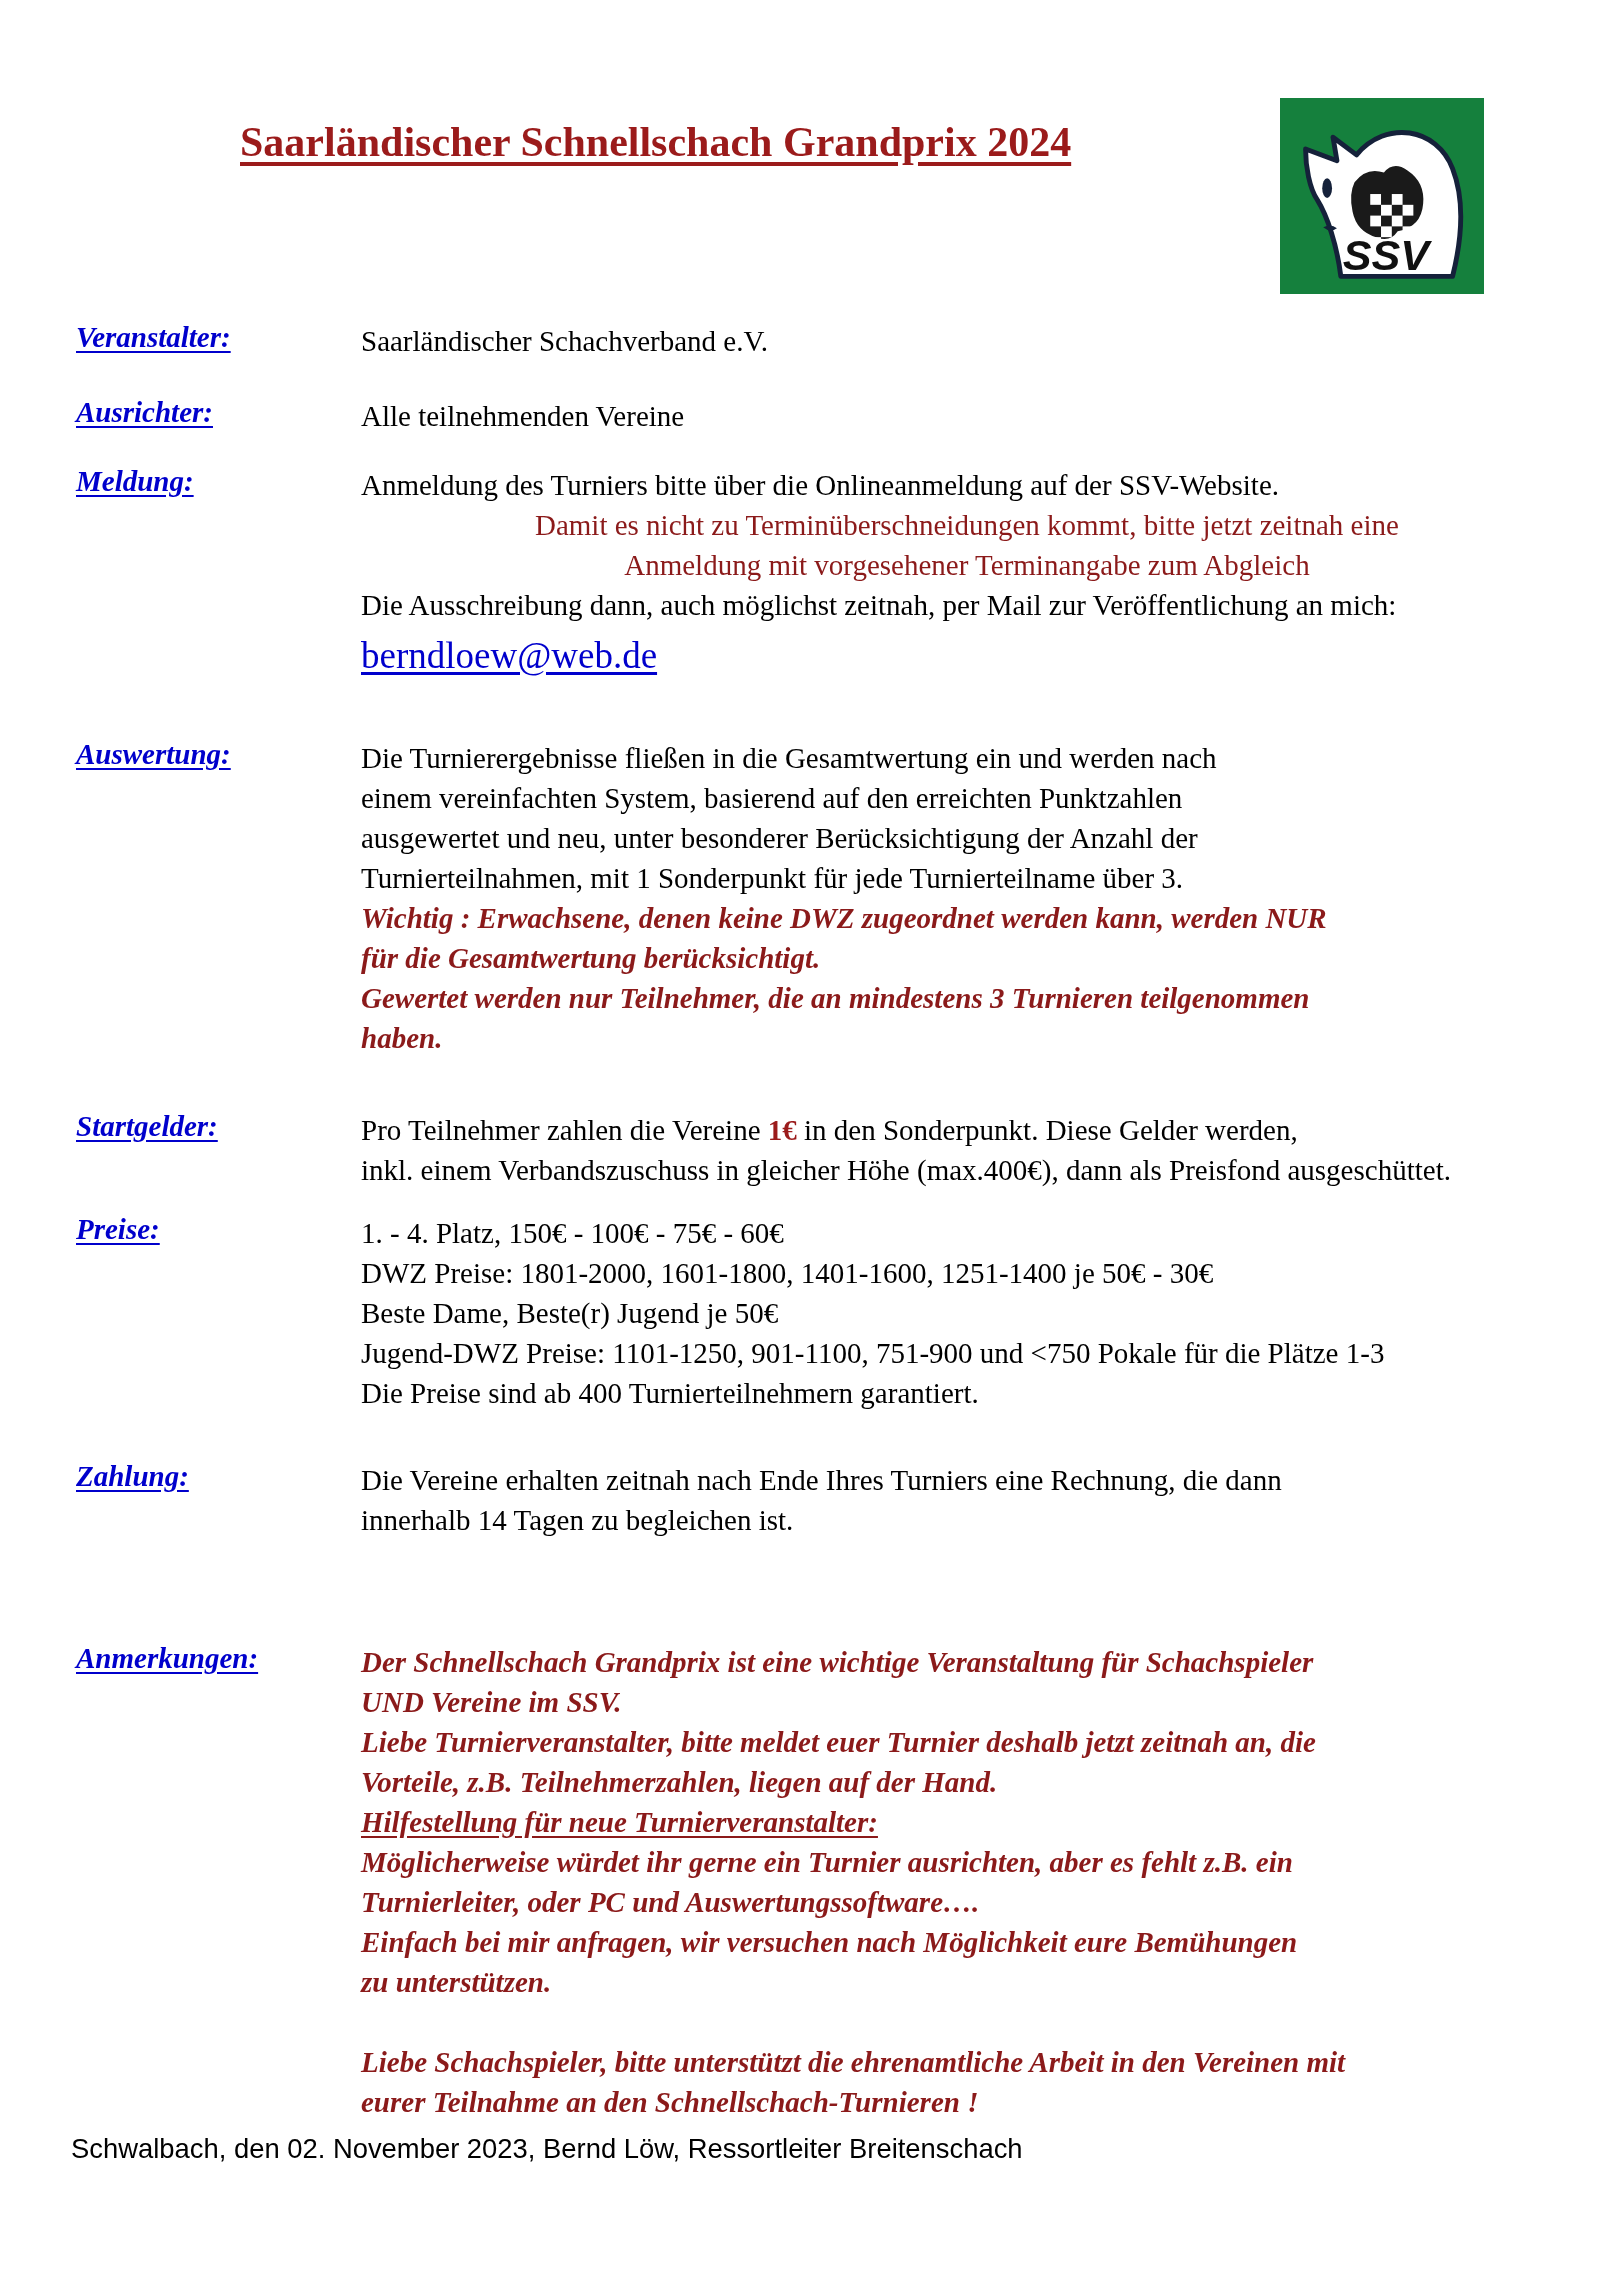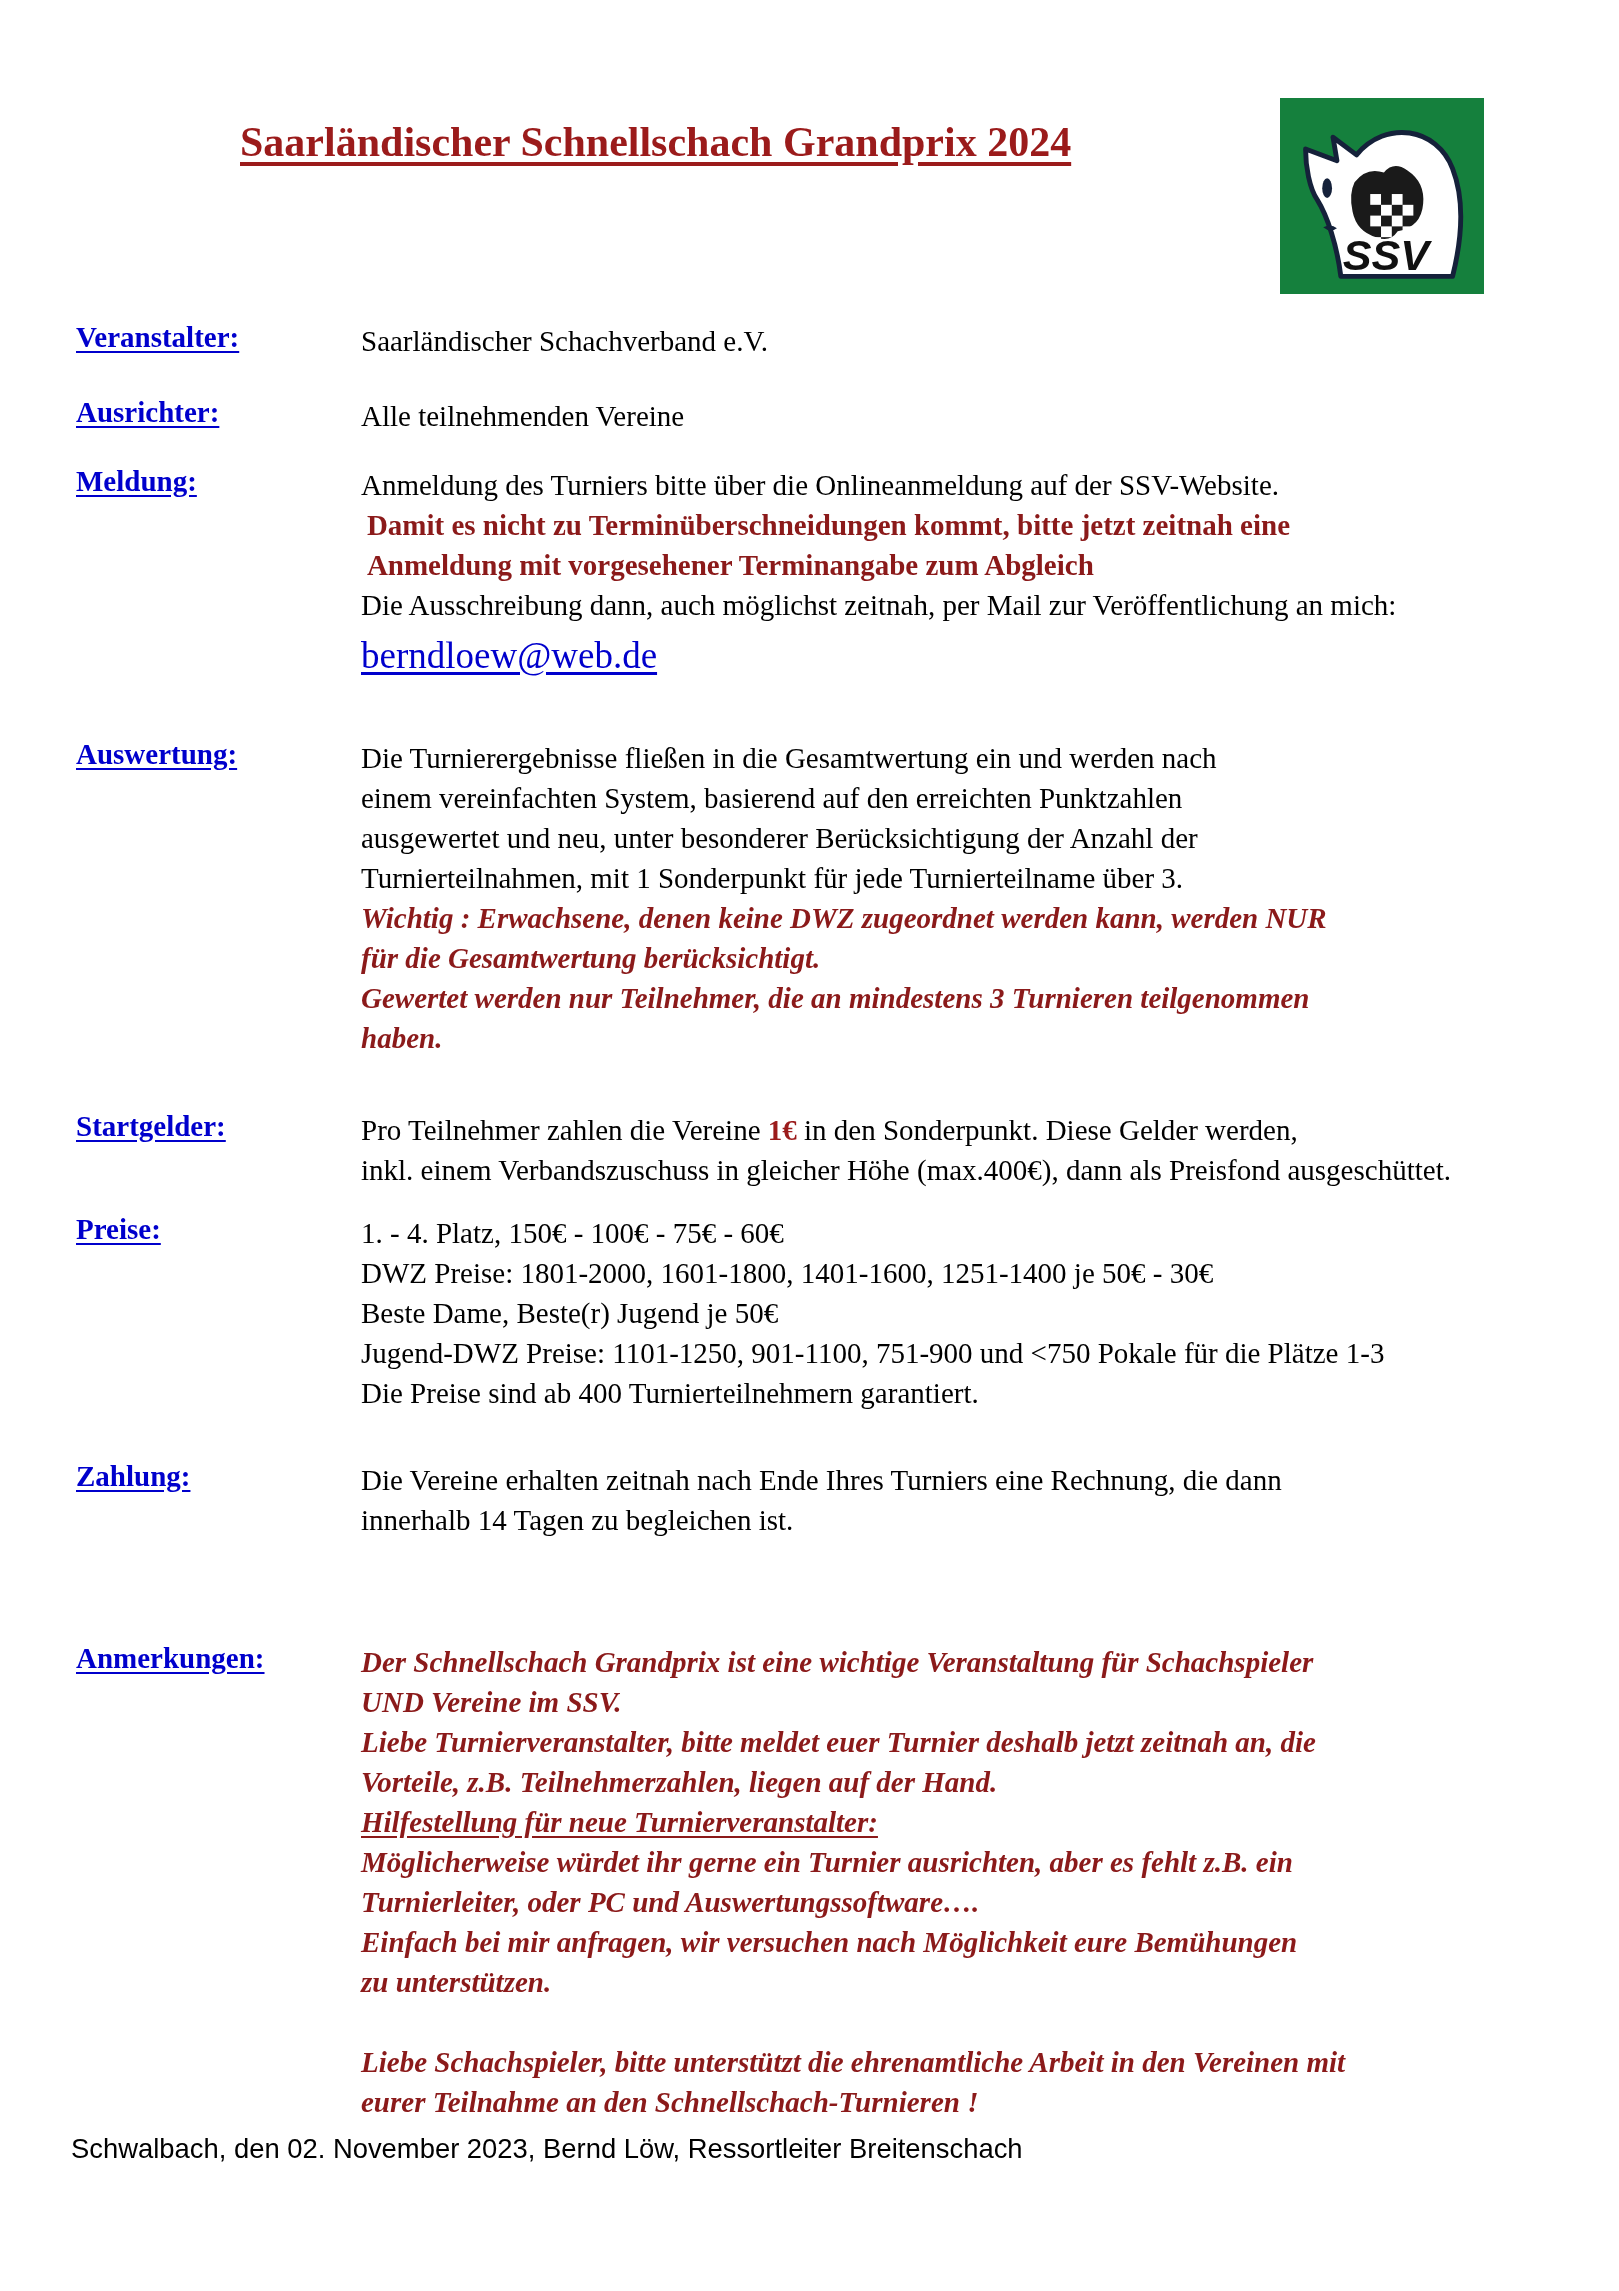--- a/index.html
+++ b/index.html
@@ -62,36 +62,38 @@
   .label {
     position: absolute;
     left: 76px;
     top: 0;
     font-size: 29px;
     font-weight: bold;
     color: #0000CC;
     text-decoration: underline;
     text-underline-offset: 3.9px;
     white-space: nowrap;
+    font-style: italic;
   }
   .body-block {
     position: absolute;
     left: 361px;
     top: 0;
     width: 1206px;
   }
   .line {
     font-size: 29px;
     line-height: 40px;
     color: #000000;
     white-space: nowrap;
   }
   .line.red-bold {
     color: #8B1A1A;
-    font-weight: bold;
+    font-weight: normal;
+    text-align: center;
   }
   .line.red-bolditalic {
     color: #8B1A1A;
     font-weight: bold;
     font-style: italic;
   }
   .line.red-bolditalic-ul {
     color: #8B1A1A;
     font-weight: bold;
     font-style: italic;

